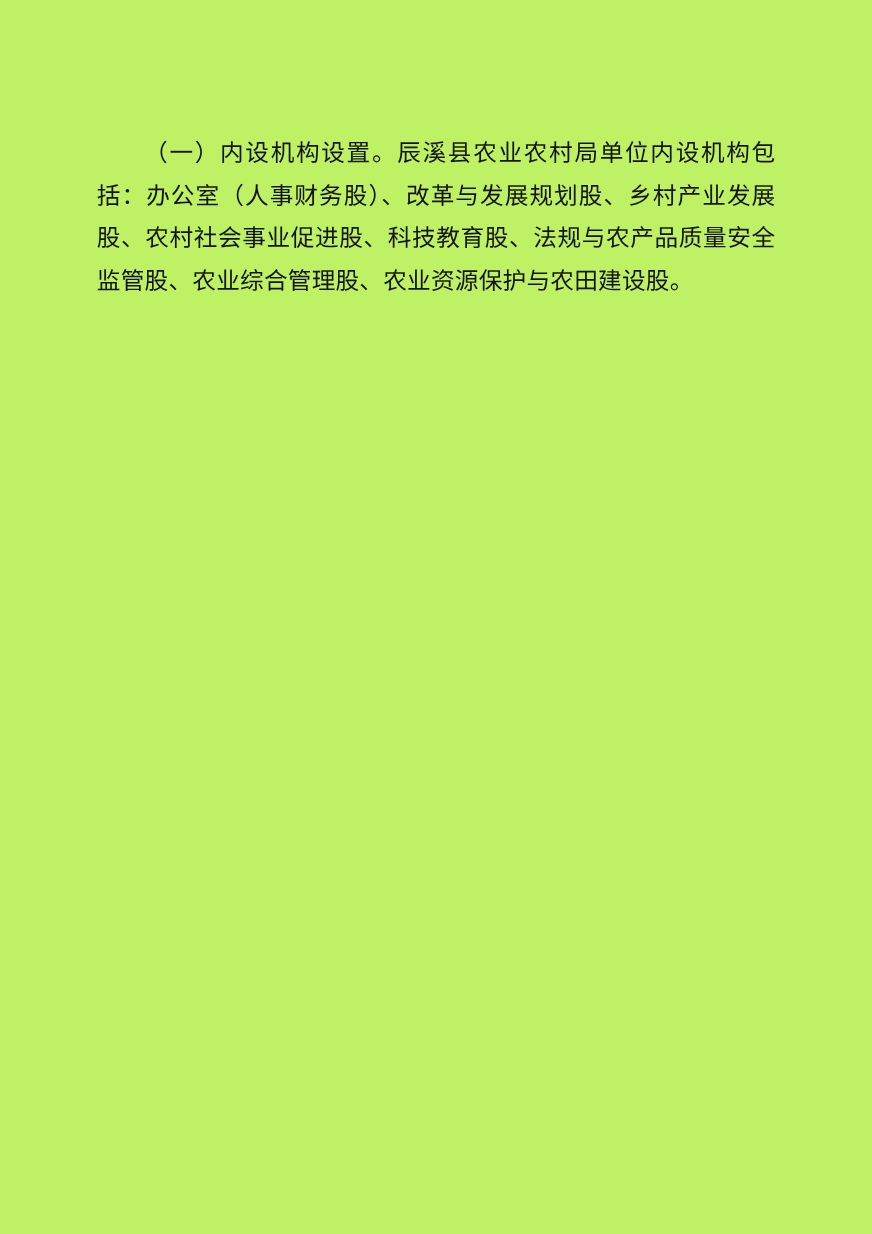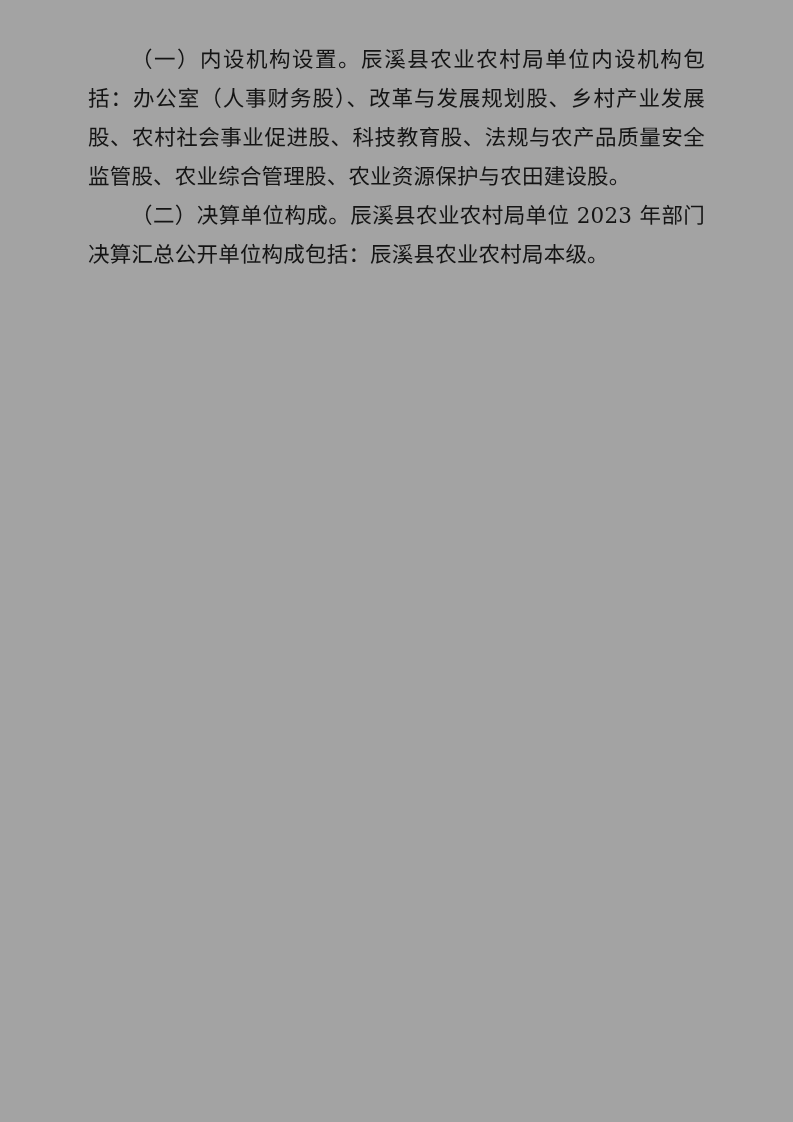--- a/index.html
+++ b/index.html
@@ -14,23 +14,23 @@
     color: #1a1a1a;
     position: relative;
     overflow: hidden;
   }
   .page {
     position: absolute;
     top: 0;
     left: 0;
     width: 793px;
     height: 1122px;
-    background: #a3a3a3;
+    background: #bef264;
     box-sizing: border-box;
-    padding: 40px 88px 90px 88px;
+    padding: 120px 88px 90px 88px;
   }
   .doc-body {
     width: 100%;
   }
   .para {
     font-size: 21.5px;
     line-height: 39px;
     text-align: justify;
     text-justify: inter-ideograph;
     text-indent: 2em;
@@ -42,15 +42,14 @@
   .para + .para {
     margin-top: 0px;
   }
 </style>
 </head>
 <body>
 
 <div class="page">
   <div class="doc-body">
     <p class="para">（一）内设机构设置。辰溪县农业农村局单位内设机构包括：办公室（人事财务股）、改革与发展规划股、乡村产业发展股、农村社会事业促进股、科技教育股、法规与农产品质量安全监管股、农业综合管理股、农业资源保护与农田建设股。</p>
-    <p class="para">（二）决算单位构成。辰溪县农业农村局单位 2023 年部门决算汇总公开单位构成包括：辰溪县农业农村局本级。</p>
   </div>
 </div>
 
 </body></html>

